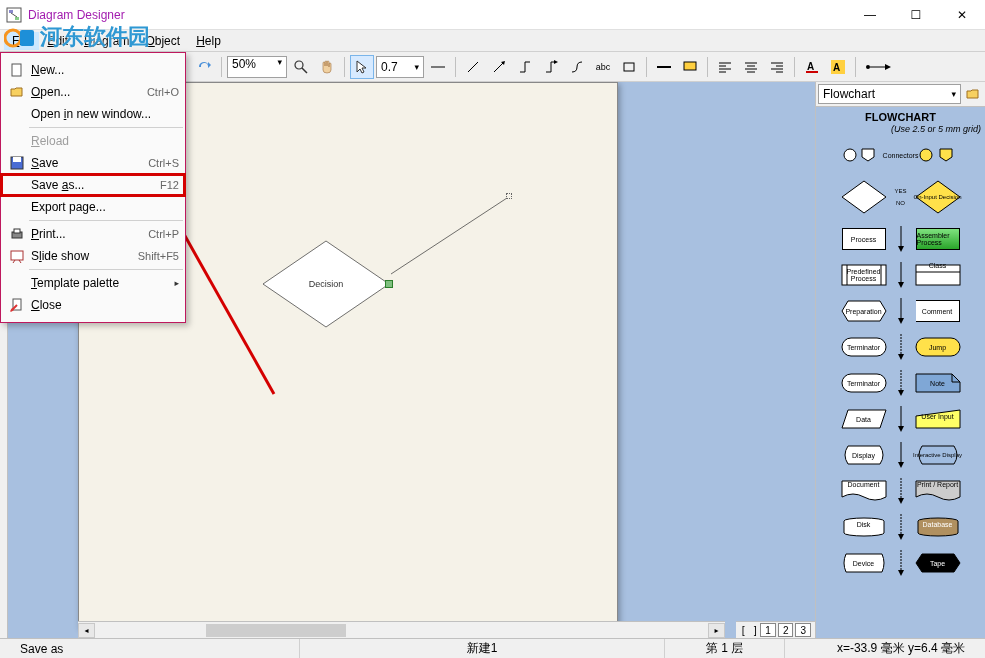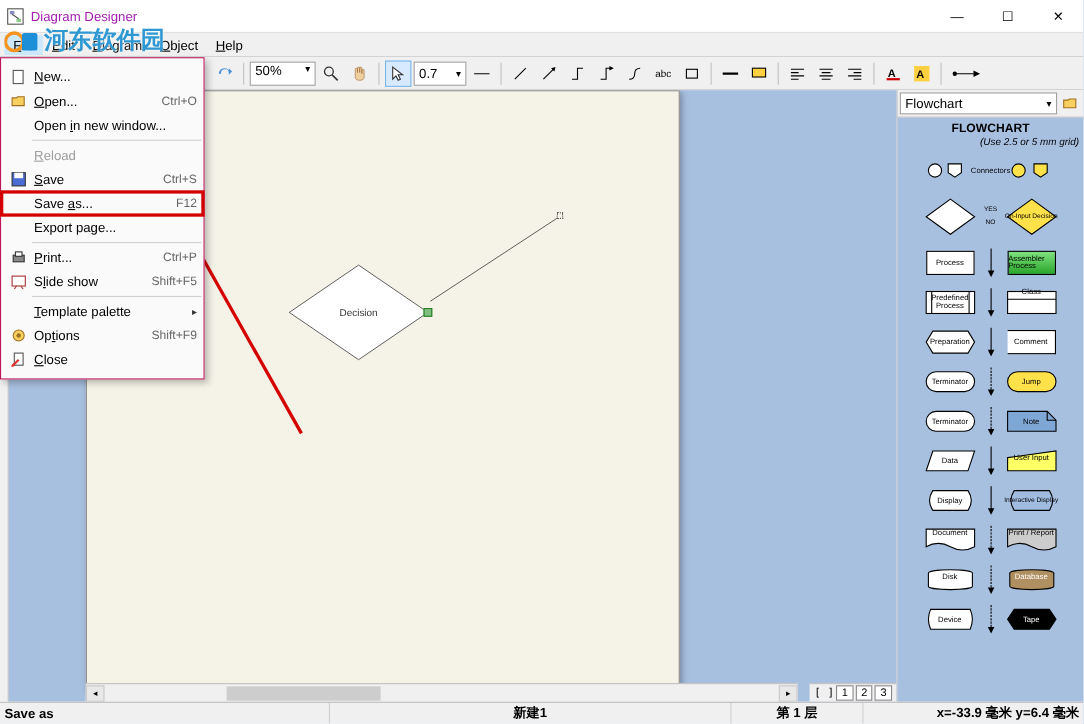--- a/index.html
+++ b/index.html
@@ -65,21 +65,21 @@
     .file-menu .mrow { display: flex; align-items: center; height: 22px; padding: 0 6px; font-size: 12px; position: relative; }
     .file-menu .mrow .micon { width: 20px; display: flex; justify-content: center; }
     .file-menu .mrow .mlabel { flex: 1; padding-left: 4px; }
     .file-menu .mrow .mshort { color: #666; font-size: 11px; }
     .file-menu .mrow.disabled { color: #9e9e9e; }
     .file-menu .msep { height: 1px; background: #d0d0d0; margin: 2px 2px 2px 28px; }
     .file-menu .mrow.highlight { outline: 3px solid #d40000; outline-offset: -2px; }
     .mrow .arrow { font-size: 9px; color: #333; }
 
     .statusbar { position: absolute; left: 0; right: 0; bottom: 0; height: 20px; background: #f0f0f0; border-top: 1px solid #c0c0c0; display: flex; align-items: center; font-size: 12px; }
-    .statusbar .scell { padding: 0 4px; border-right: 1px solid #d0d0d0; height: 100%; display: flex; align-items: center; font-weight: bold; }
+    .statusbar .scell { padding: 0 20px; border-right: 1px solid #d0d0d0; height: 100%; display: flex; align-items: center; }
     .statusbar .scell:first-child { flex: 0 0 300px; }
     .statusbar .scell:nth-child(2) { flex: 1; text-align: center; justify-content: center; }
     .statusbar .scell:nth-child(3) { flex: 0 0 120px; justify-content: center; }
     .statusbar .scell:last-child { flex: 0 0 200px; border-right: none; justify-content: flex-end; }
 
     .arrow-annot { position: absolute; z-index: 90; pointer-events: none; }
   </style>
 </head>
 <body>
 
@@ -590,30 +590,20 @@
     </div>
   <div class="msep"></div>
   <div class="mrow">
       <span class="micon"></span>
       <span class="mlabel"><u>T</u>emplate palette</span>
       <span class="arrow">▸</span>
     </div>
   <div class="mrow">
       <span class="micon">
         <svg width="14" height="14">
-          <circle cx="7" cy="7" r="5" fill="#f7d060" stroke="#a07020"></circle>
-          <circle cx="7" cy="7" r="2" fill="#a07020"></circle>
-        </svg>
-      </span>
-      <span class="mlabel">Op<u>t</u>ions</span>
-      <span class="mshort">Shift+F9</span>
-    </div>
-  <div class="mrow">
-      <span class="micon">
-        <svg width="14" height="14">
           <rect x="3" y="1" width="8" height="11" fill="#fff" stroke="#555"></rect>
           <line x1="1" y1="13" x2="7" y2="7" stroke="#d33" stroke-width="2"></line>
           <path d="M0 14 L2 10 L4 12 Z" fill="#d33"></path>
         </svg>
       </span>
       <span class="mlabel"><u>C</u>lose</span>
     </div>
 </div>
 
 <svg class="arrow-annot" style="left:146px; top:176px; width:140px; height:230px;">

